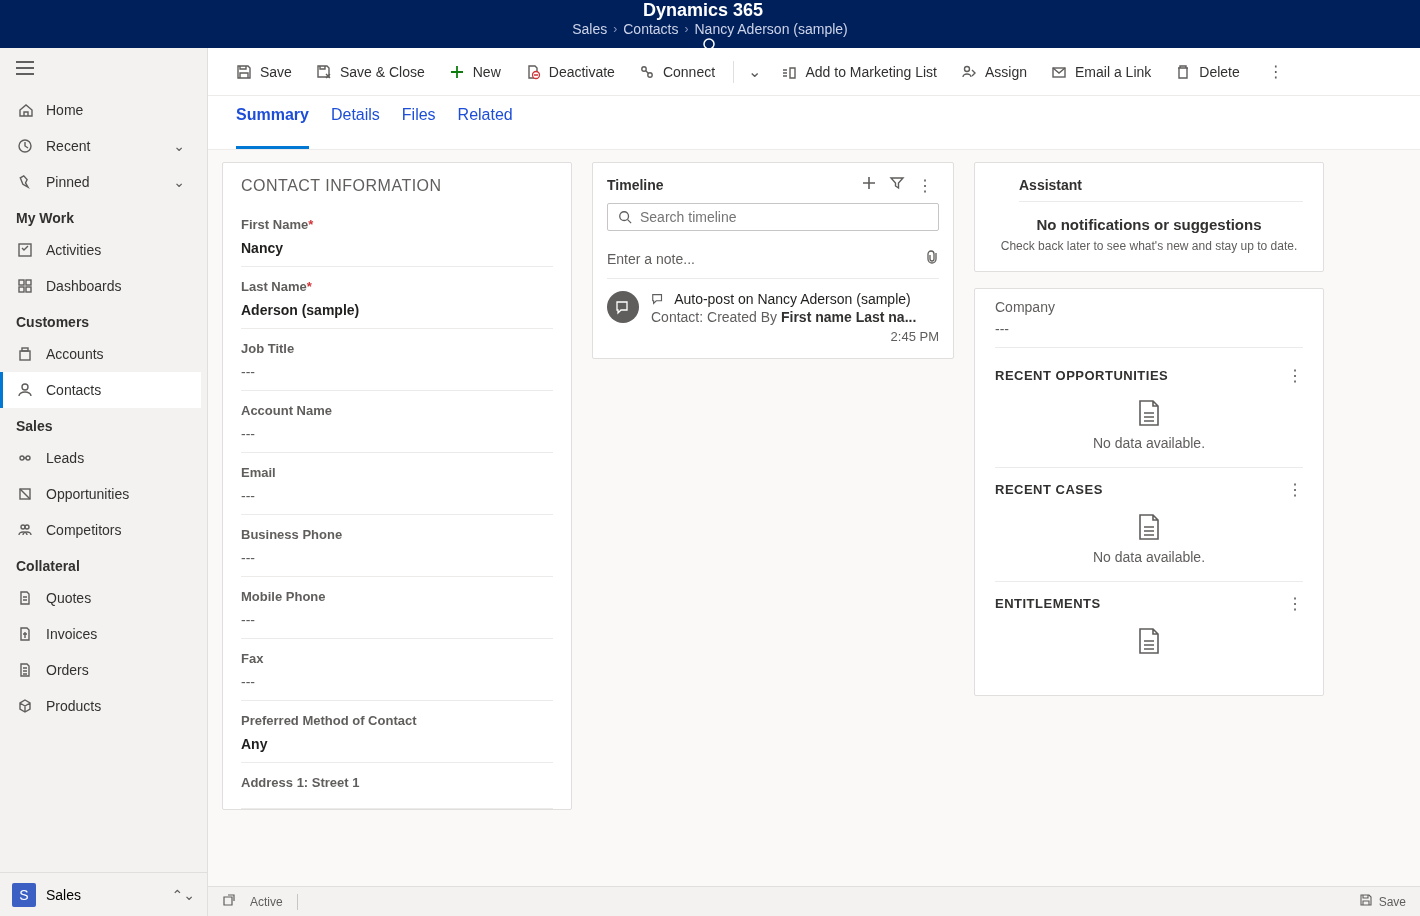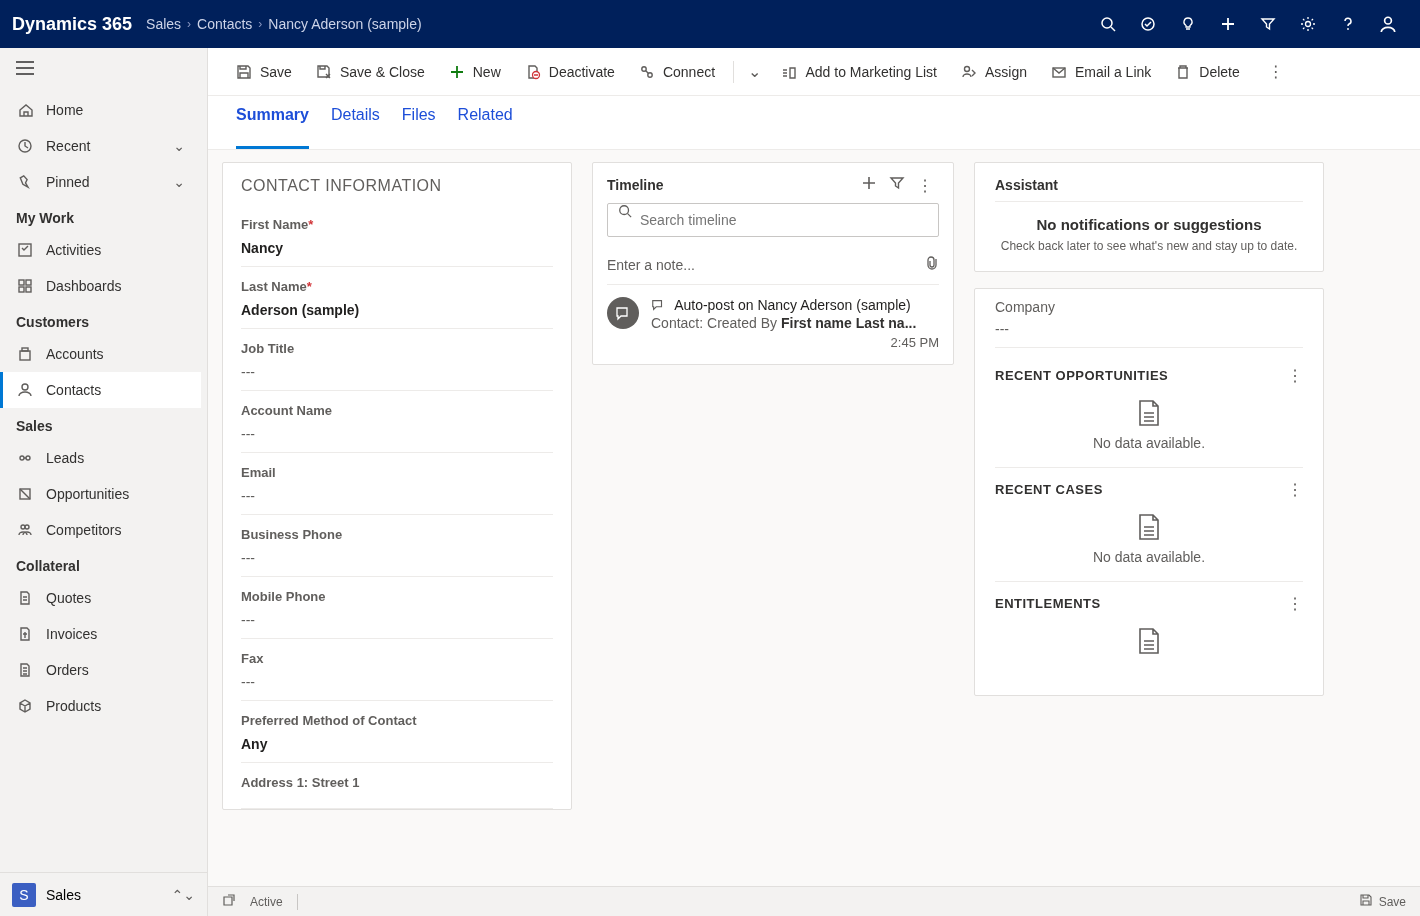--- a/index.html
+++ b/index.html
@@ -1,19 +1,19 @@
 <!DOCTYPE html>
 <html><head>
 <meta charset="utf-8">
 <style>
   * { box-sizing: border-box; margin: 0; padding: 0; font-family: 'Segoe UI', Tahoma, sans-serif; }
   body { width: 1420px; height: 916px; overflow: hidden; background: #fff; display: flex; flex-direction: column; }
   
   
-  .topbar { background: #00205b; color: #fff; height: 48px; display: flex; align-items: center; padding: 0 12px; }
+  .topbar { background: #00205b; color: #fff; height: 48px; display: flex; align-items: center; padding: 0 12px; flex-direction: column; }
   .topbar .brand { font-weight: 600; font-size: 18px; margin-right: 14px; }
   .breadcrumb { display: flex; align-items: center; gap: 6px; font-size: 14px; color: #ccd3e8; }
   .breadcrumb .bc-item { white-space: nowrap; }
   .breadcrumb .chev { font-size: 12px; color: #8896c0; }
   .topbar .spacer { flex: 1; }
   .topbar .top-icon { width: 40px; height: 48px; display: flex; align-items: center; justify-content: center; cursor: pointer; }
   .topbar .top-icon svg { fill: #fff; }
   
   
   .shell { flex: 1; display: flex; overflow: hidden; }
@@ -57,36 +57,36 @@
   .field { padding: 0 18px; }
   .field-label { font-size: 13px; color: #605e5c; margin-top: 12px; font-weight: bold; }
   .field-label .req { color: #d13438; }
   .field-value { font-size: 14px; color: #201f1e; font-weight: 600; padding: 8px 0 10px; border-bottom: 1px solid #edebe9; }
   .field-value.empty { font-weight: 400; color: #605e5c; }
   
   
   .tl-head { display: flex; align-items: center; padding: 12px 14px 8px; }
   .tl-title { font-size: 14px; font-weight: 600; color: #323130; flex: 1; }
   .tl-head .tl-icon { width: 28px; text-align: center; cursor: pointer; color: #605e5c; }
-  .tl-search { margin: 0 14px 8px; border: 1px solid #c8c6c4; border-radius: 2px; display: flex; height: 34px; padding: 0 10px; }
+  .tl-search { margin: 0 14px 8px; border: 1px solid #c8c6c4; border-radius: 2px; display: flex; align-items: center; height: 28px; padding: 0 10px; }
   .tl-search input { border: none; outline: none; flex: 1; font-size: 14px; margin-left: 8px; }
   .tl-note { margin: 0 14px; border-bottom: 1px solid #edebe9; display: flex; align-items: center; height: 40px; color: #605e5c; font-size: 14px; }
   .tl-note .clip { margin-left: auto; }
   .tl-item { padding: 12px 14px 14px; display: flex; gap: 12px; }
   .tl-avatar { width: 32px; height: 32px; border-radius: 50%; background: #605e5c; color: #fff; display: flex; align-items: center; justify-content: center; flex-shrink: 0; }
   .tl-body { flex: 1; font-size: 14px; }
   .tl-line1 { color: #201f1e; }
   .tl-line1 .post-icon { margin-right: 6px; color: #605e5c; }
   .tl-line2 { color: #605e5c; margin-top: 2px; }
   .tl-line2 .bold { color: #323130; font-weight: 600; }
   .tl-time { color: #605e5c; font-size: 13px; text-align: right; margin-top: 4px; }
   
   
   .assistant-card { padding: 14px 20px 18px; margin-bottom: 16px; }
-  .assist-title { font-size: 14px; font-weight: 600; color: #323130; padding-bottom: 8px; border-bottom: 1px solid #edebe9; }
+  .assist-title { font-size: 14px; font-weight: 600; color: #323130; padding-bottom: 8px; border-bottom: 1px solid #edebe9; margin-left: 24px; }
   .assist-empty-line1 { text-align: center; font-weight: 600; font-size: 15px; color: #323130; margin-top: 14px; }
   .assist-empty-line2 { text-align: center; font-size: 12px; color: #605e5c; margin-top: 6px; }
   .right-card { padding: 0 0 16px; }
   .rc-row { padding: 10px 20px 6px; }
   .rc-label { font-size: 14px; color: #605e5c; }
   .rc-val { font-size: 14px; color: #605e5c; margin-top: 6px; padding-bottom: 10px; border-bottom: 1px solid #edebe9; }
   .rc-section { display: flex; align-items: center; padding: 12px 20px 2px; }
   .rc-section h4 { font-size: 13px; letter-spacing: 0.5px; color: #323130; flex: 1; font-weight: 600; }
   .rc-more { color: #605e5c; cursor: pointer; }
   .rc-empty { text-align: center; padding: 12px 0 16px; color: #605e5c; font-size: 14px; }

